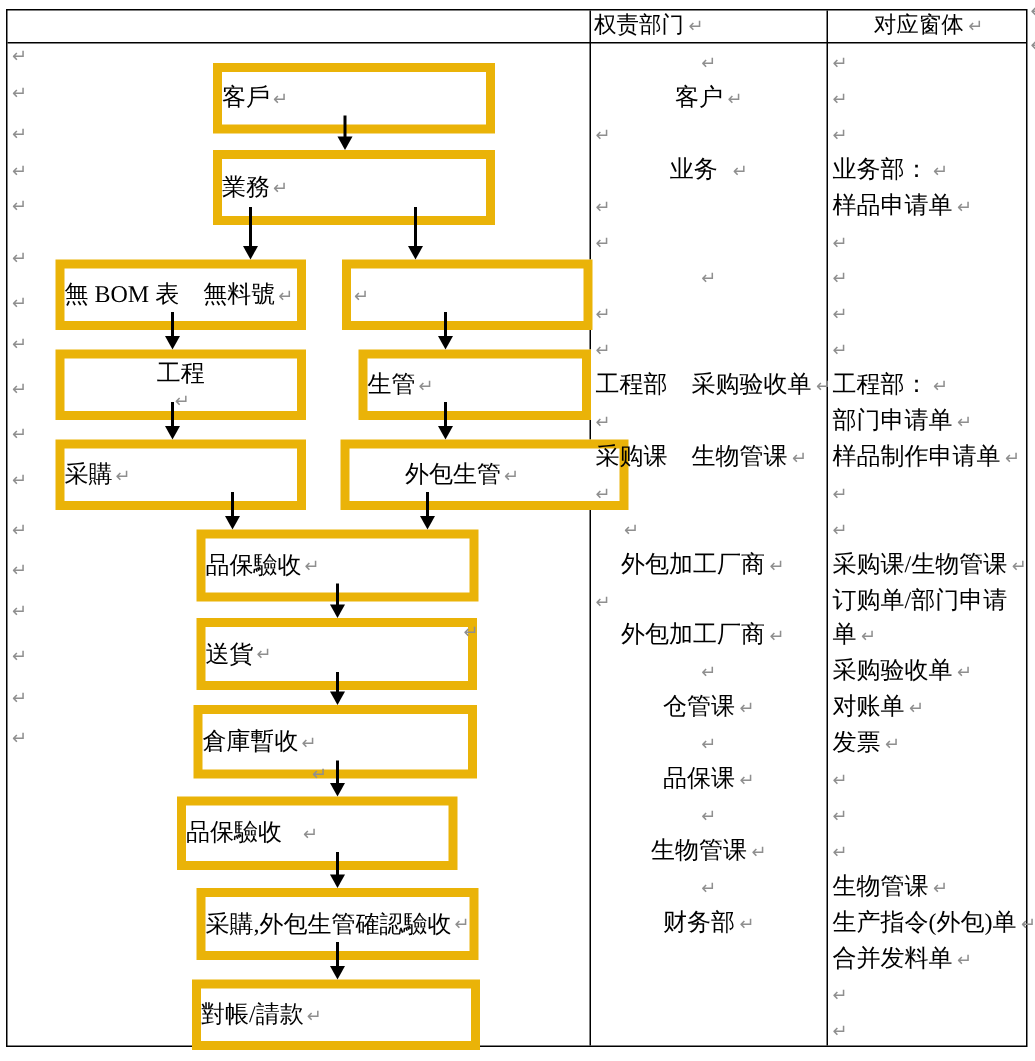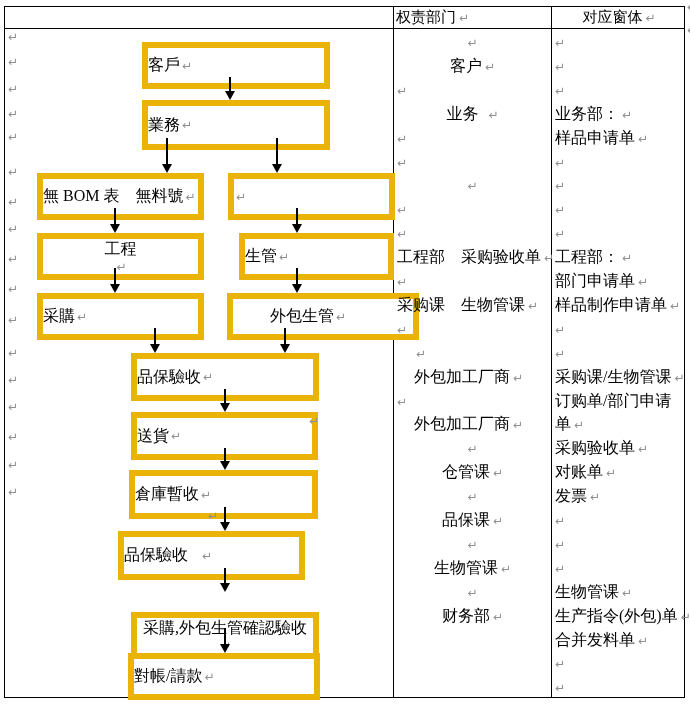--- a/index.html
+++ b/index.html
@@ -96,21 +96,21 @@
         <span class="node-mark">↵</span>
       </div>
       <div class="flow-node" style="left: 129px; top: 470px; width: 177px; height: 37px;">
         <span>倉庫暫收</span>
         <span class="node-mark">↵</span>
       </div>
       <div class="flow-node" style="left: 118px; top: 531px; width: 175px; height: 37px; gap: 12px;">
         <span>品保驗收</span>
         <span class="node-mark">↵</span>
       </div>
-      <div class="flow-node" style="left: 131px; top: 612px; width: 176px; height: 36px; flex-direction: column;">
+      <div class="flow-node" style="left: 131px; top: 592px; width: 176px; height: 36px;">
         <span>采購,外包生管確認驗收</span>
         <span class="node-mark">↵</span>
       </div>
       <div class="flow-node" style="left: 128px; top: 653px; width: 180px; height: 35px;">
         <span>對帳/請款</span>
         <span class="node-mark">↵</span>
       </div>
       <div class="arrow-line" style="left: 229px; top: 77px; height: 15px;"></div>
       <div class="arrow-head" style="left: 225px; top: 91px;"></div>
       <div class="arrow-line" style="left: 166px; top: 138px; height: 27px;"></div>

